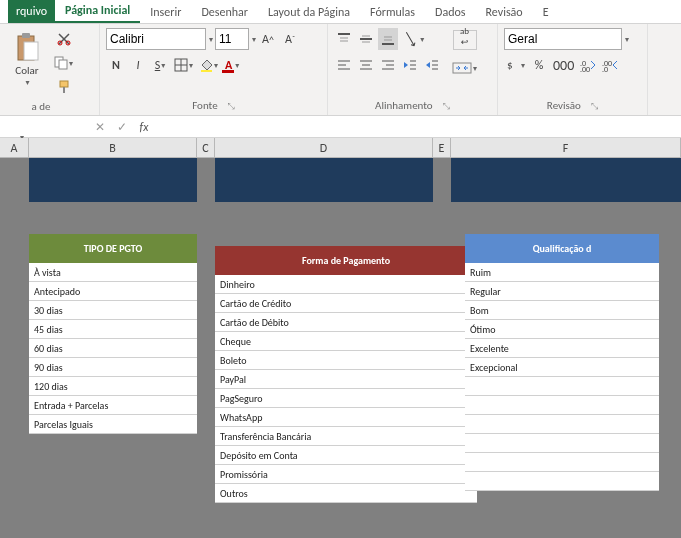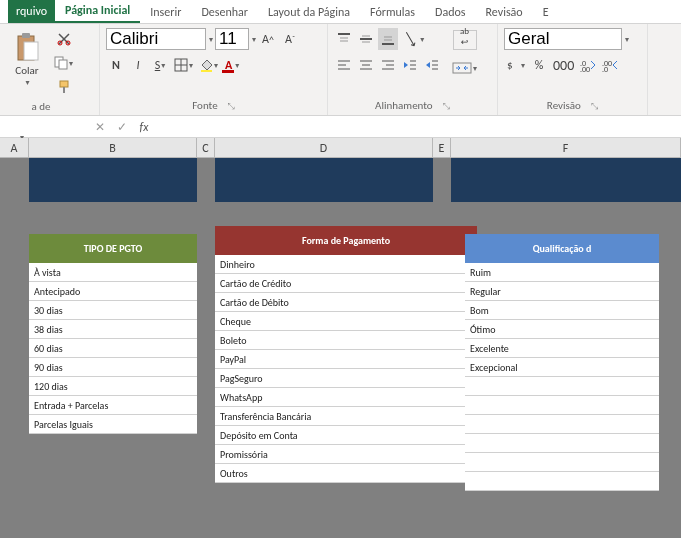--- a/index.html
+++ b/index.html
@@ -85,21 +85,21 @@
     justify-content: center;
     min-width: 20px;
     height: 22px;
     cursor: pointer;
     color: #444;
     padding: 0 2px;
     font-size: 12px;
   }
   .dd { font-size: 8px; color: #666; margin-left: 1px; }
   select, input.combo {
-    font-size: 17px;
+    font-size: 12px;
     border: 1px solid #ababab;
     background: #fff;
     height: 22px;
     padding: 0 3px;
   }
   .font-name { width: 100px; }
   .font-size { width: 34px; }
   .num-fmt  { width: 118px; }
 
   .paste-big {
@@ -156,21 +156,21 @@
   .h-red{background:#963530}
   .h-blue{background:#5b8bcf}
 
   .list-row{
     height:19px; border-bottom:1px solid #d0d0d0; padding:0 5px;
     font-family:Calibri,sans-serif; font-size:10px; color:#222;
     display:flex; align-items:center; background:#fff;
   }
 
   .lB{left:29px;width:168px;top:76px}
-  .lD{left:215px;width:262px;top:68px}
+  .lD{left:215px;width:262px;top:88px}
   .lF{left:465px;width:194px;top:76px}
 
   .u { text-decoration: underline; }
 </style>
 </head>
 <body>
 
 <div class="tabs">
   <div class="tab file">rquivo</div>
   <div class="tab active">Página Inicial</div>
@@ -433,21 +433,21 @@
   <div class="gridbody">
     <div class="dark-band db1"></div>
     <div class="dark-band db2"></div>
     <div class="dark-band db3"></div>
 
     <div class="list lB">
       <div class="list-header h-green">TIPO DE PGTO</div>
       <div class="list-row">À vista</div>
       <div class="list-row">Antecipado</div>
       <div class="list-row">30 dias</div>
-      <div class="list-row">38 dias</div>
+      <div class="list-row">45 dias</div>
       <div class="list-row">60 dias</div>
       <div class="list-row">90 dias</div>
       <div class="list-row">120 dias</div>
       <div class="list-row">Entrada + Parcelas</div>
       <div class="list-row">Parcelas Iguais</div>
     </div>
 
     <div class="list lD">
       <div class="list-header h-red">Forma de Pagamento</div>
       <div class="list-row">Dinheiro</div>

